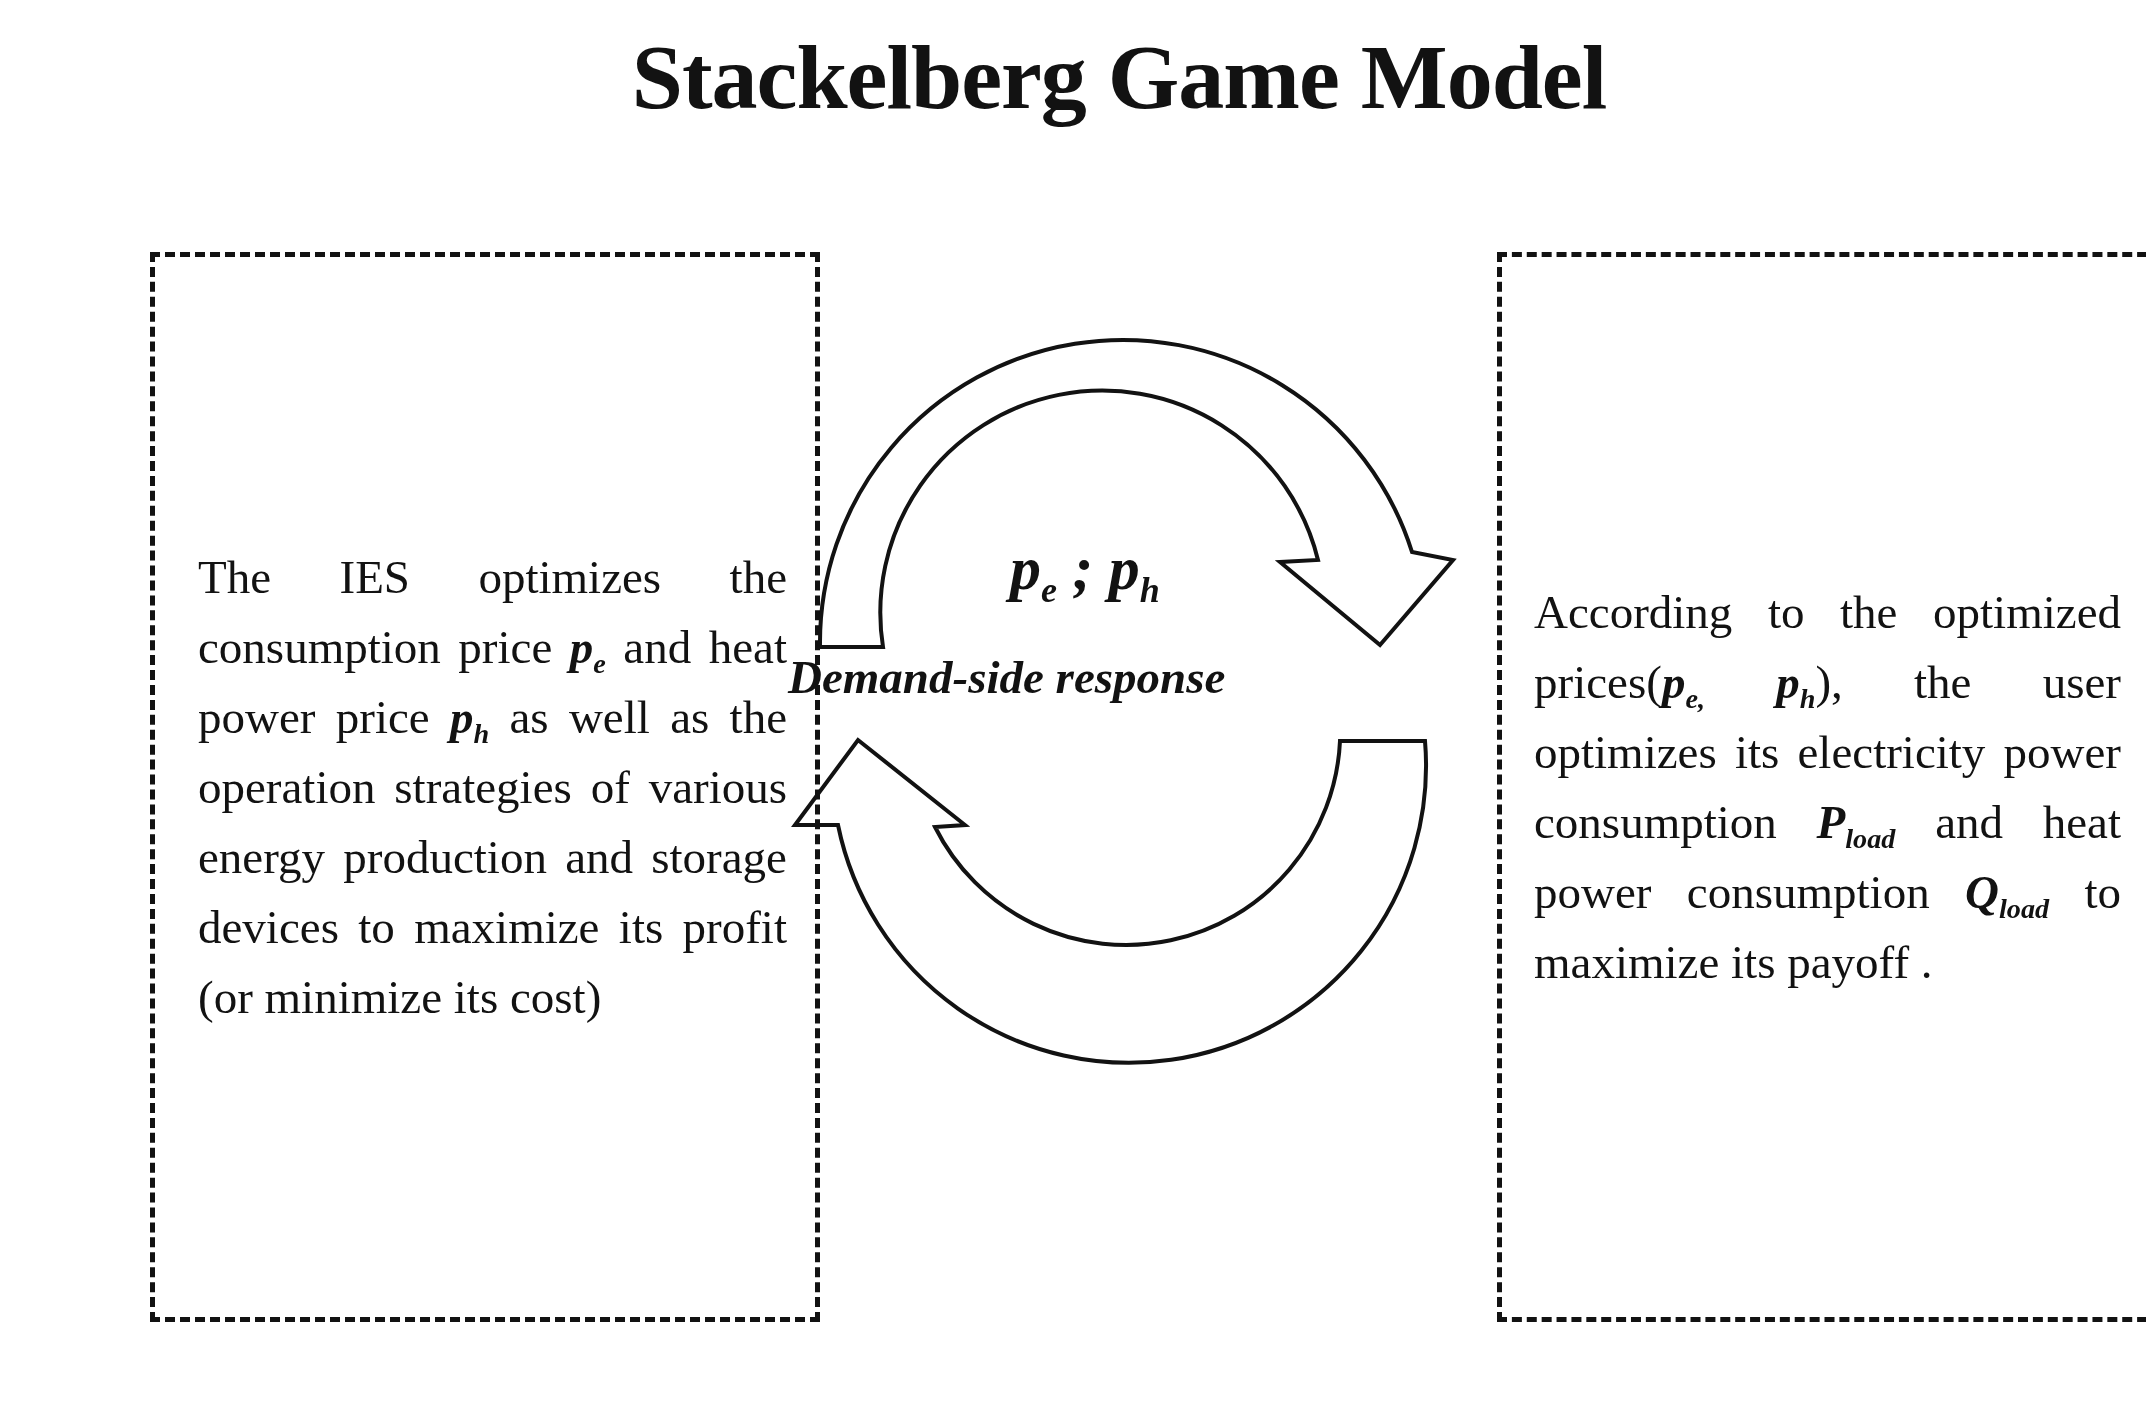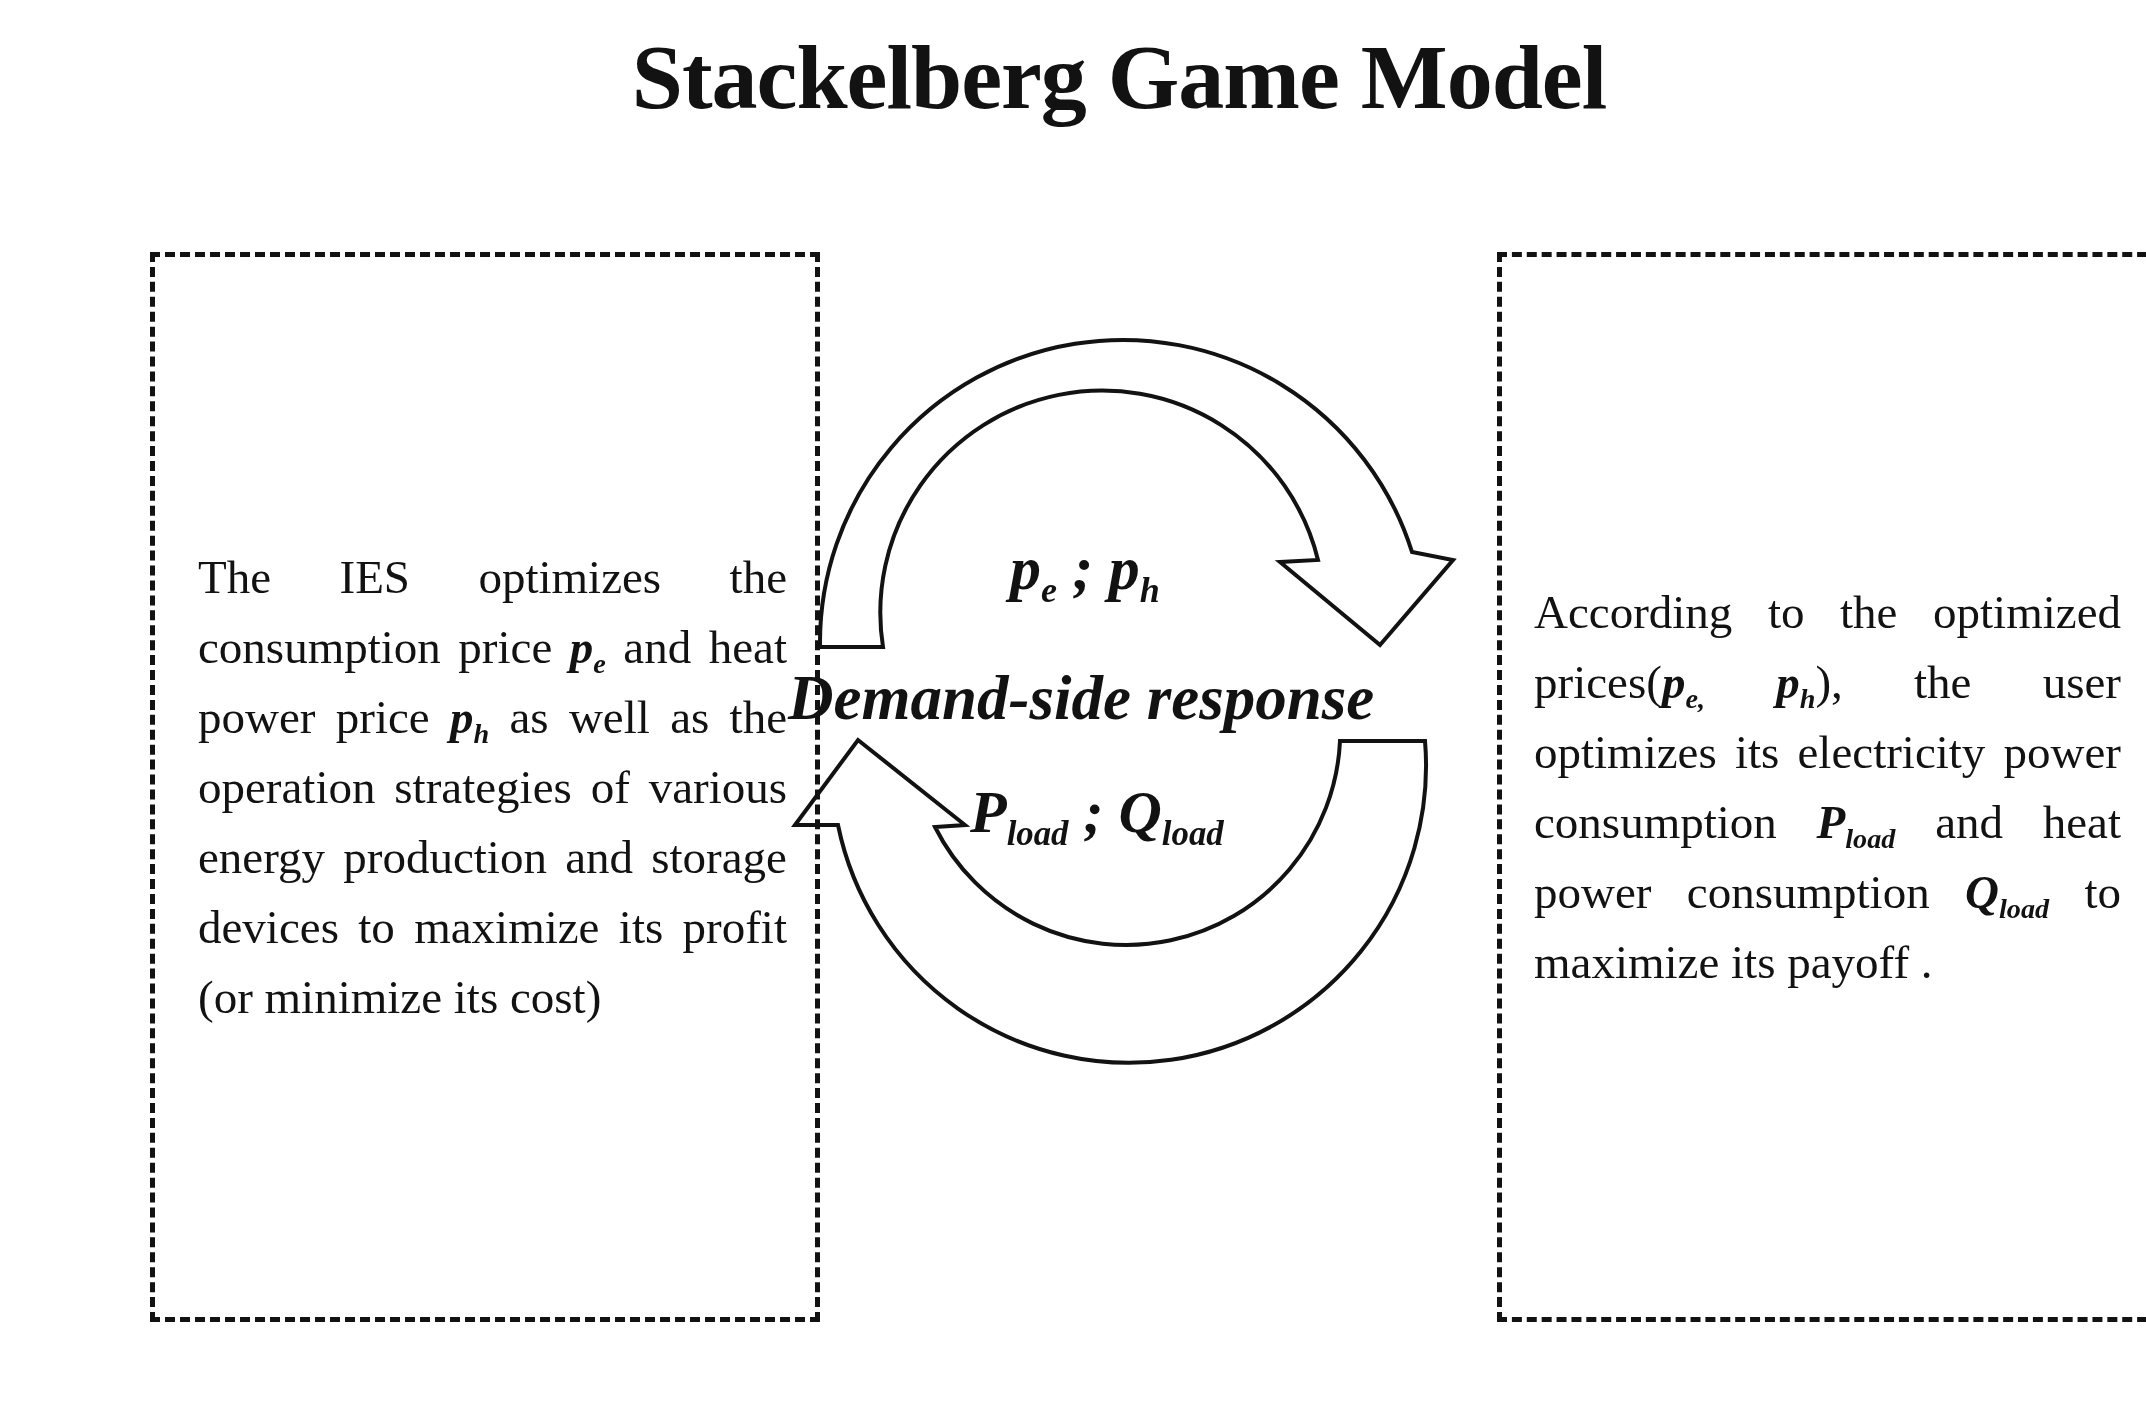--- a/index.html
+++ b/index.html
@@ -22,21 +22,21 @@
   .box-user { left:1497px; width:665px; padding:0 36px 0 32px; }
   .box p { margin:0; font-size:47px; line-height:70px; text-align:justify; }
   .var { font-style:italic; font-weight:700; }
   sub.vs { font-size:0.6em; line-height:0; font-style:italic; }
   .sig {
     position:absolute; margin:0; font-weight:700; font-style:italic;
     white-space:nowrap;
   }
   .sig sub { font-size:0.58em; line-height:0; }
   #price-label { left:1010px; top:533px; width:230px; font-size:62px; }
-  #dsr-label   { left:788px;  top:650px; width:672px; font-size:63px;margin-top:12px; }
+  #dsr-label   { left:788px;  top:650px; width:672px; font-size:47px; }
   #load-label  { left:970px;  top:778px; width:330px; font-size:60px; }
   svg.arrows { position:absolute; left:770px; top:330px; }
   svg.arrows path { stroke:var(--ink,#121212); stroke-width:4; fill:none; stroke-linejoin:miter; }
 </style>
 </head>
 <body>
 
 <div class="stage">
 
   <h1 class="title">Stackelberg Game Model</h1>
@@ -51,15 +51,14 @@
 
   <svg class="arrows" width="710" height="762" viewBox="770 330 710 762" aria-hidden="true">
     <path d="M 820 647 A 303 303 0 0 1 1412 552 L 1453 560 L 1380 645 L 1280 562 L 1318 560 A 222 222 0 0 0 883 647 Z"></path>
     <path d="M 1425 741 A 297 297 0 0 1 838 825 L 795 825 L 858 740 L 965 825 L 935 827 A 214 214 0 0 0 1340 741 Z"></path>
   </svg>
 
   <p class="sig" id="price-label"><span>p</span><sub>e</sub><span> ; </span><span>p</span><sub>h</sub></p>
 
   <p class="sig" id="dsr-label">Demand-side response</p>
 
-  <p class="sig" id="load-label"><span>P</span><sub>load</sub><span> ; </span><span>Q</span><sub>load</sub></p>
 
 </div>
 
 </body></html>

